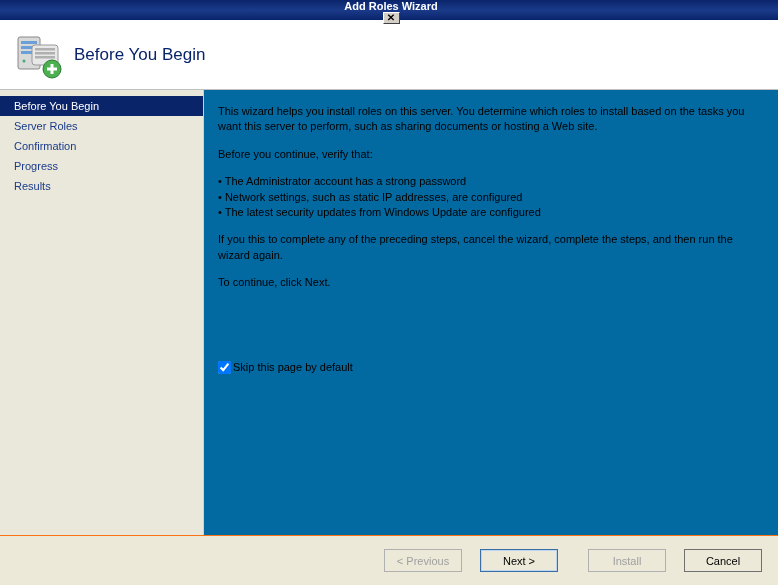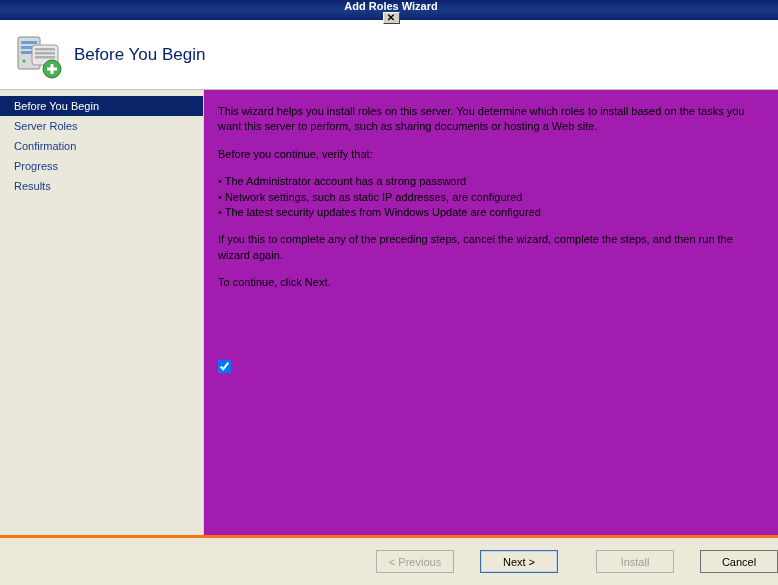--- a/index.html
+++ b/index.html
@@ -77,21 +77,21 @@
     font-size: 11px;
   }
   .sidebar-item.selected {
     background: #0a246a;
     color: #fff;
   }
   .content {
     flex: 1;
     padding: 14px 15px 10px 14px;
     color: #000;
-    background: #a21caf;
+    background: #0369a1;
     font-size: 11px;
     line-height: 1.4;
     position: relative;
   }
   .content p { margin: 0 0 12px 0; }
   .bullets {
     margin: 0 0 12px 0;
     padding: 0;
     list-style: none;
   }
@@ -106,26 +106,27 @@
     align-items: center;
     gap: 2px;
   }
   .skip-row input {
     width: 13px;
     height: 13px;
     margin: 0;
   }
   .footer {
     height: 50px;
-    border-top: 3px solid #f97316;
+    border-top: 1px solid #f97316;
     box-shadow: 0 -1px 0 #a0a0a0;
     display: flex;
     align-items: center;
     justify-content: flex-end;
-    gap: 26px;
+    padding-right: 16px;
+    gap: 18px;
     background: #ece9d8;
   }
   .btn {
     min-width: 78px;
     height: 23px;
     background: #ece9d8;
     border: 1px solid #707070;
     font-family: Tahoma, sans-serif;
     font-size: 11px;
     cursor: pointer;
@@ -189,20 +190,21 @@
     <ul class="bullets">
       <li>The Administrator account has a strong password</li>
       <li>Network settings, such as static IP addresses, are configured</li>
       <li>The latest security updates from Windows Update are configured</li>
     </ul>
     <p>If you this to complete any of the preceding steps, cancel the wizard, complete the steps, and then run the wizard again.</p>
     <p>To continue, click Next.</p>
 
     <div class="skip-row">
       <input type="checkbox" checked="" style="">
+      <span>Skip this page by default</span>
     </div>
   </div>
 </div>
 
 <div class="footer">
   <button class="btn" disabled="">&lt; Previous</button>
   <button class="btn default gap-after">Next &gt;</button>
   <button class="btn" disabled="">Install</button>
   <button class="btn">Cancel</button>
 </div>

